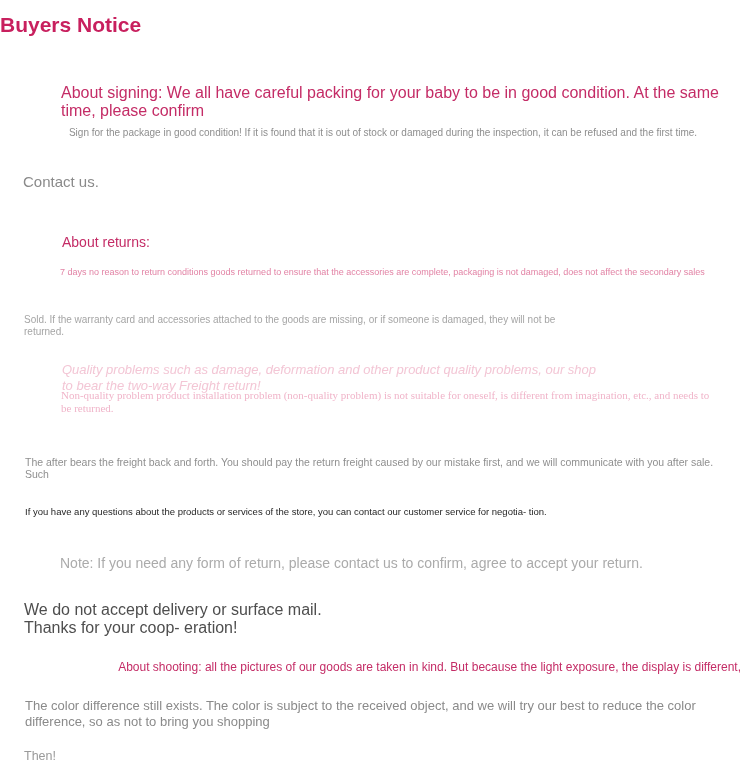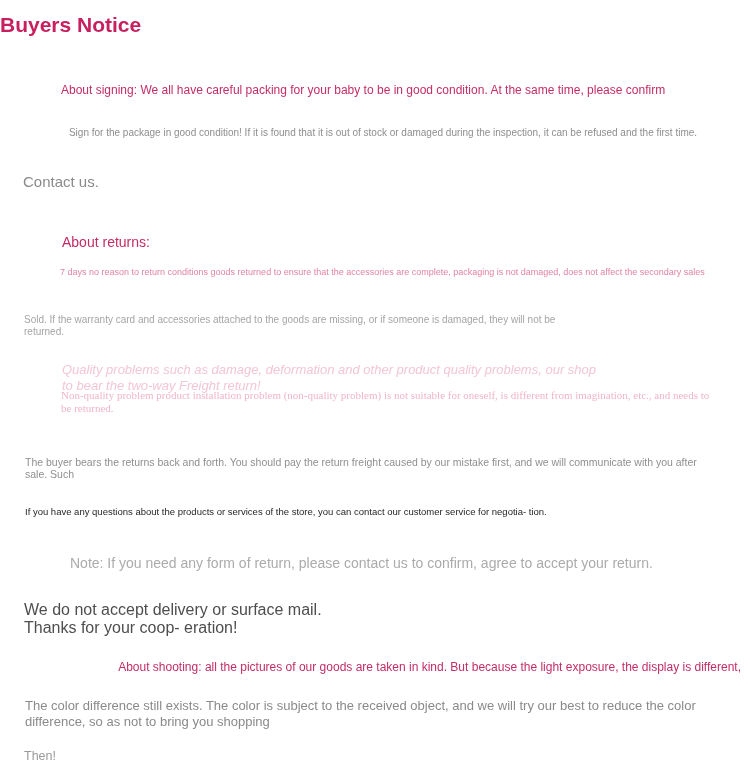--- a/index.html
+++ b/index.html
@@ -21,21 +21,21 @@
       white-space: normal;
     }
     .title {
       left: 0; top: 13px; width: 738px;
       text-align: left;
       font-size: 21px;
       color: #c8205e;
     }
     .p-signing {
       left: 61px; top: 84px; width: 680px;
-      font-size: 12px;
+      font-size: 16px;
       color: #c42c66;
     }
     .p-sign-body {
       left: 23px; top: 127px; width: 720px;
       font-size: 10px;
       color: #8e8e8e;
       text-align: center;
     }
     .p-contact {
       left: 23px; top: 174px; width: 300px;
@@ -83,21 +83,20 @@
     .p-questions {
       left: 25px; top: 506px; width: 560px;
       font-size: 9.5px;
       color: #1f1f1f;
       line-height: 1.25;
     }
     .p-note {
       left: 60px; top: 556px; width: 680px;
       font-size: 14px;
       color: #ababab;
-      margin-left: 10px;
     }
     .p-delivery {
       left: 24px; top: 601px; width: 330px;
       font-size: 16px;
       color: #4e4e4e;
       line-height: 1.15;
     }
     .p-shooting {
       left: 61px; top: 661px; width: 680px;
       font-size: 12px;
@@ -130,21 +129,21 @@
 <p class="blk p-returns-h">About returns:</p>
 
 <p class="blk p-7days">7 days no reason to return conditions goods returned to ensure that the accessories are complete, packaging is not damaged, does not affect the secondary sales</p>
 
 <p class="blk p-sold">Sold. If the warranty card and accessories attached to the goods are missing, or if someone is damaged, they will not be returned.</p>
 
 <p class="blk p-quality">Quality problems such as damage, deformation and other product quality problems, our shop to bear the two-way Freight return!</p>
 
 <p class="blk p-nonquality">Non-quality problem product installation problem (non-quality problem) is not suitable for oneself, is different from imagination, etc., and needs to be returned.</p>
 
-<p class="blk p-buyer">The buyer bears the returns back and forth. You should pay the return freight caused by our mistake first, and we will communicate with you after sale. Such</p>
+<p class="blk p-buyer">The after bears the freight back and forth. You should pay the return freight caused by our mistake first, and we will communicate with you after sale. Such</p>
 
 <p class="blk p-questions">If you have any questions about the products or services of the store, you can contact our customer service for negotia- tion.</p>
 
 <p class="blk p-note">Note: If you need any form of return, please contact us to confirm, agree to accept your return.</p>
 
 <p class="blk p-delivery">We do not accept delivery or surface mail. Thanks for your coop- eration!</p>
 
 <p class="blk p-shooting">About shooting: all the pictures of our goods are taken in kind. But because the light exposure, the display is different,</p>
 
 <p class="blk p-color">The color difference still exists. The color is subject to the received object, and we will try our best to reduce the color difference, so as not to bring you shopping</p>

